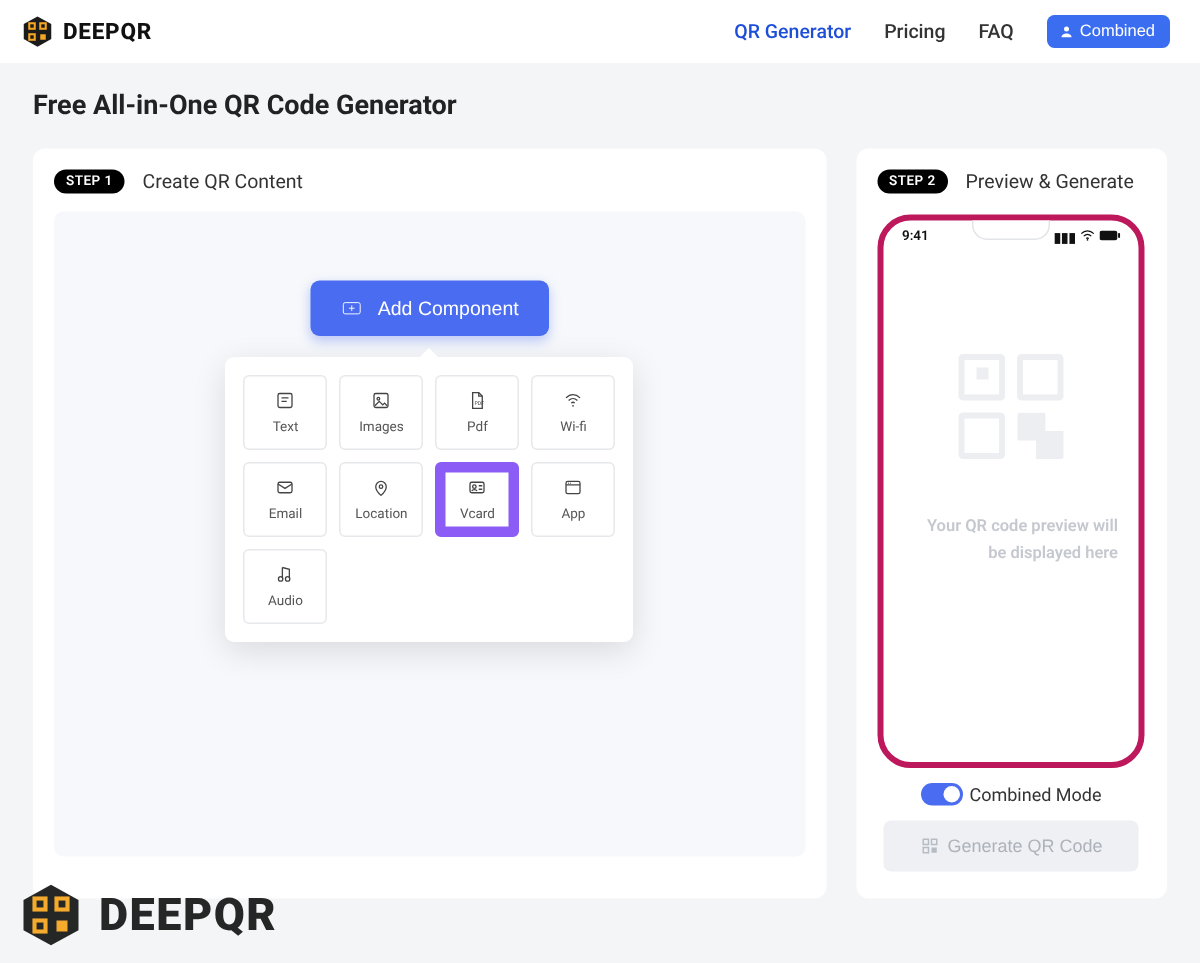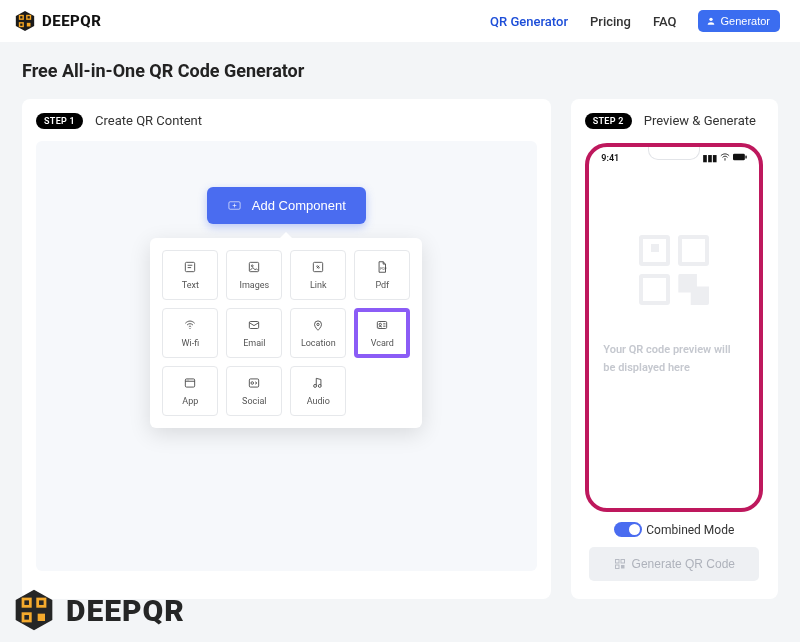--- a/index.html
+++ b/index.html
@@ -76,21 +76,21 @@
   }
   .panel {
     background: #fff;
     border-radius: 8px;
     padding: 14px 14px 18px 14px;
   }
   .panel-left { width: 536px; height: 500px; }
   .panel-right { width: 210px; height: 500px; display:flex; flex-direction:column; align-items:center;}
   .step-row {
     display: flex;
-    align-items: flex-start;
+    align-items: flex-end;
     gap: 12px;
     margin-bottom: 12px;
   }
   .step-badge {
     background: #000;
     color: #fff;
     font-size: 9px;
     font-weight: 600;
     padding: 3px 8px;
     border-radius: 10px;
@@ -155,21 +155,21 @@
     flex-direction: column;
     align-items: center;
     justify-content: center;
     gap: 6px;
     font-size: 9px;
     color: #555;
     cursor: pointer;
     background:#fff;
   }
   .comp svg { width: 14px; height: 14px; stroke:#444; fill:none; stroke-width:1.5; }
-  .comp.highlight { border: 4px solid #8b5cf6; }
+  .comp.highlight { border: 7px solid #8b5cf6; }
   .comp.disabled { opacity: 0.45; cursor: default; }
 
   
   .phone {
     width: 178px;
     height: 370px;
     border: 4px solid #be185d;
     border-radius: 22px;
     margin-top: 2px;
     position: relative;
@@ -218,21 +218,21 @@
     background:#edeef1;
     border-radius:2px;
     clip-path: polygon(0 0, 60% 0, 60% 40%, 100% 40%, 100% 100%, 40% 100%, 40% 60%, 0 60%);
   }
   .preview-text {
     margin-top:36px;
     font-size:11px;
     line-height:1.6;
     color:#c5c8cf;
     font-weight:600;
-    text-align:left;
+    text-align:right;
     padding:0 14px;
   }
   .combined-row {
     margin-top:10px;
     display:flex; align-items:center; gap:4px;
     font-size:12px; color:#333;
   }
   .toggle {
     width:28px; height:15px; border-radius:10px; background:#4a6cf0;
     position:relative;
@@ -284,21 +284,21 @@
   </div>
   <div class="nav">
     <a href="#" class="active">QR Generator</a>
     <a href="#">Pricing</a>
     <a href="#">FAQ</a>
     <button class="dashboard-btn">
       <svg viewBox="0 0 24 24">
           <circle cx="12" cy="8" r="4"></circle>
           <path d="M4 21c0-4 4-6 8-6s8 2 8 6"></path>
         </svg>
-      <span>Generator</span>
+      <span>Combined</span>
     </button>
   </div>
 </div>
 
 <div class="page">
   <div class="page-title">Free All-in-One QR Code Generator</div>
 
   <div class="panels">
 
     <div class="panel panel-left">
@@ -329,27 +329,20 @@
             <div class="comp">
               <svg viewBox="0 0 24 24">
                 <rect x="4" y="4" width="16" height="16" rx="2"></rect>
                 <circle cx="9" cy="10" r="1.5"></circle>
                 <path d="M5 18l5-5 4 4 2-2 3 3"></path>
               </svg>
               <span>Images</span>
             </div>
             <div class="comp">
               <svg viewBox="0 0 24 24">
-                <rect x="4" y="4" width="16" height="16" rx="2"></rect>
-                <path d="M10 14l4-4M9 11a3 3 0 014 0M15 13a3 3 0 01-4 0"></path>
-              </svg>
-              <span>Link</span>
-            </div>
-            <div class="comp">
-              <svg viewBox="0 0 24 24">
                 <path d="M7 3h7l4 4v14H7z"></path>
                 <path d="M14 3v4h4"></path>
                 <text x="9" y="17" font-size="6" stroke="none" fill="#444">PDF</text>
               </svg>
               <span>Pdf</span>
             </div>
             <div class="comp">
               <svg viewBox="0 0 24 24">
                 <path d="M4 9c5-5 11-5 16 0M7 12c3-3 7-3 10 0M10 15c1.3-1.3 2.7-1.3 4 0"></path>
                 <circle cx="12" cy="18" r="1" fill="#444" stroke="none"></circle>
@@ -379,28 +372,20 @@
               <span>Vcard</span>
             </div>
             <div class="comp">
               <svg viewBox="0 0 24 24">
                 <rect x="4" y="5" width="16" height="14" rx="2"></rect>
                 <line x1="4" y1="9" x2="20" y2="9"></line>
                 <circle cx="7" cy="7" r="0.6" fill="#444" stroke="none"></circle>
                 <circle cx="9" cy="7" r="0.6" fill="#444" stroke="none"></circle>
               </svg>
               <span>App</span>
-            </div>
-            <div class="comp">
-              <svg viewBox="0 0 24 24">
-                <rect x="4" y="5" width="16" height="14" rx="2"></rect>
-                <circle cx="9" cy="12" r="2.2"></circle>
-                <path d="M14 10l3 2-3 2"></path>
-              </svg>
-              <span>Social</span>
             </div>
             <div class="comp">
               <svg viewBox="0 0 24 24">
                 <path d="M9 4v12"></path>
                 <circle cx="7" cy="17" r="2.5"></circle>
                 <path d="M9 4l8 2v10"></path>
                 <circle cx="15" cy="17" r="2.5"></circle>
               </svg>
               <span>Audio</span>
             </div>

